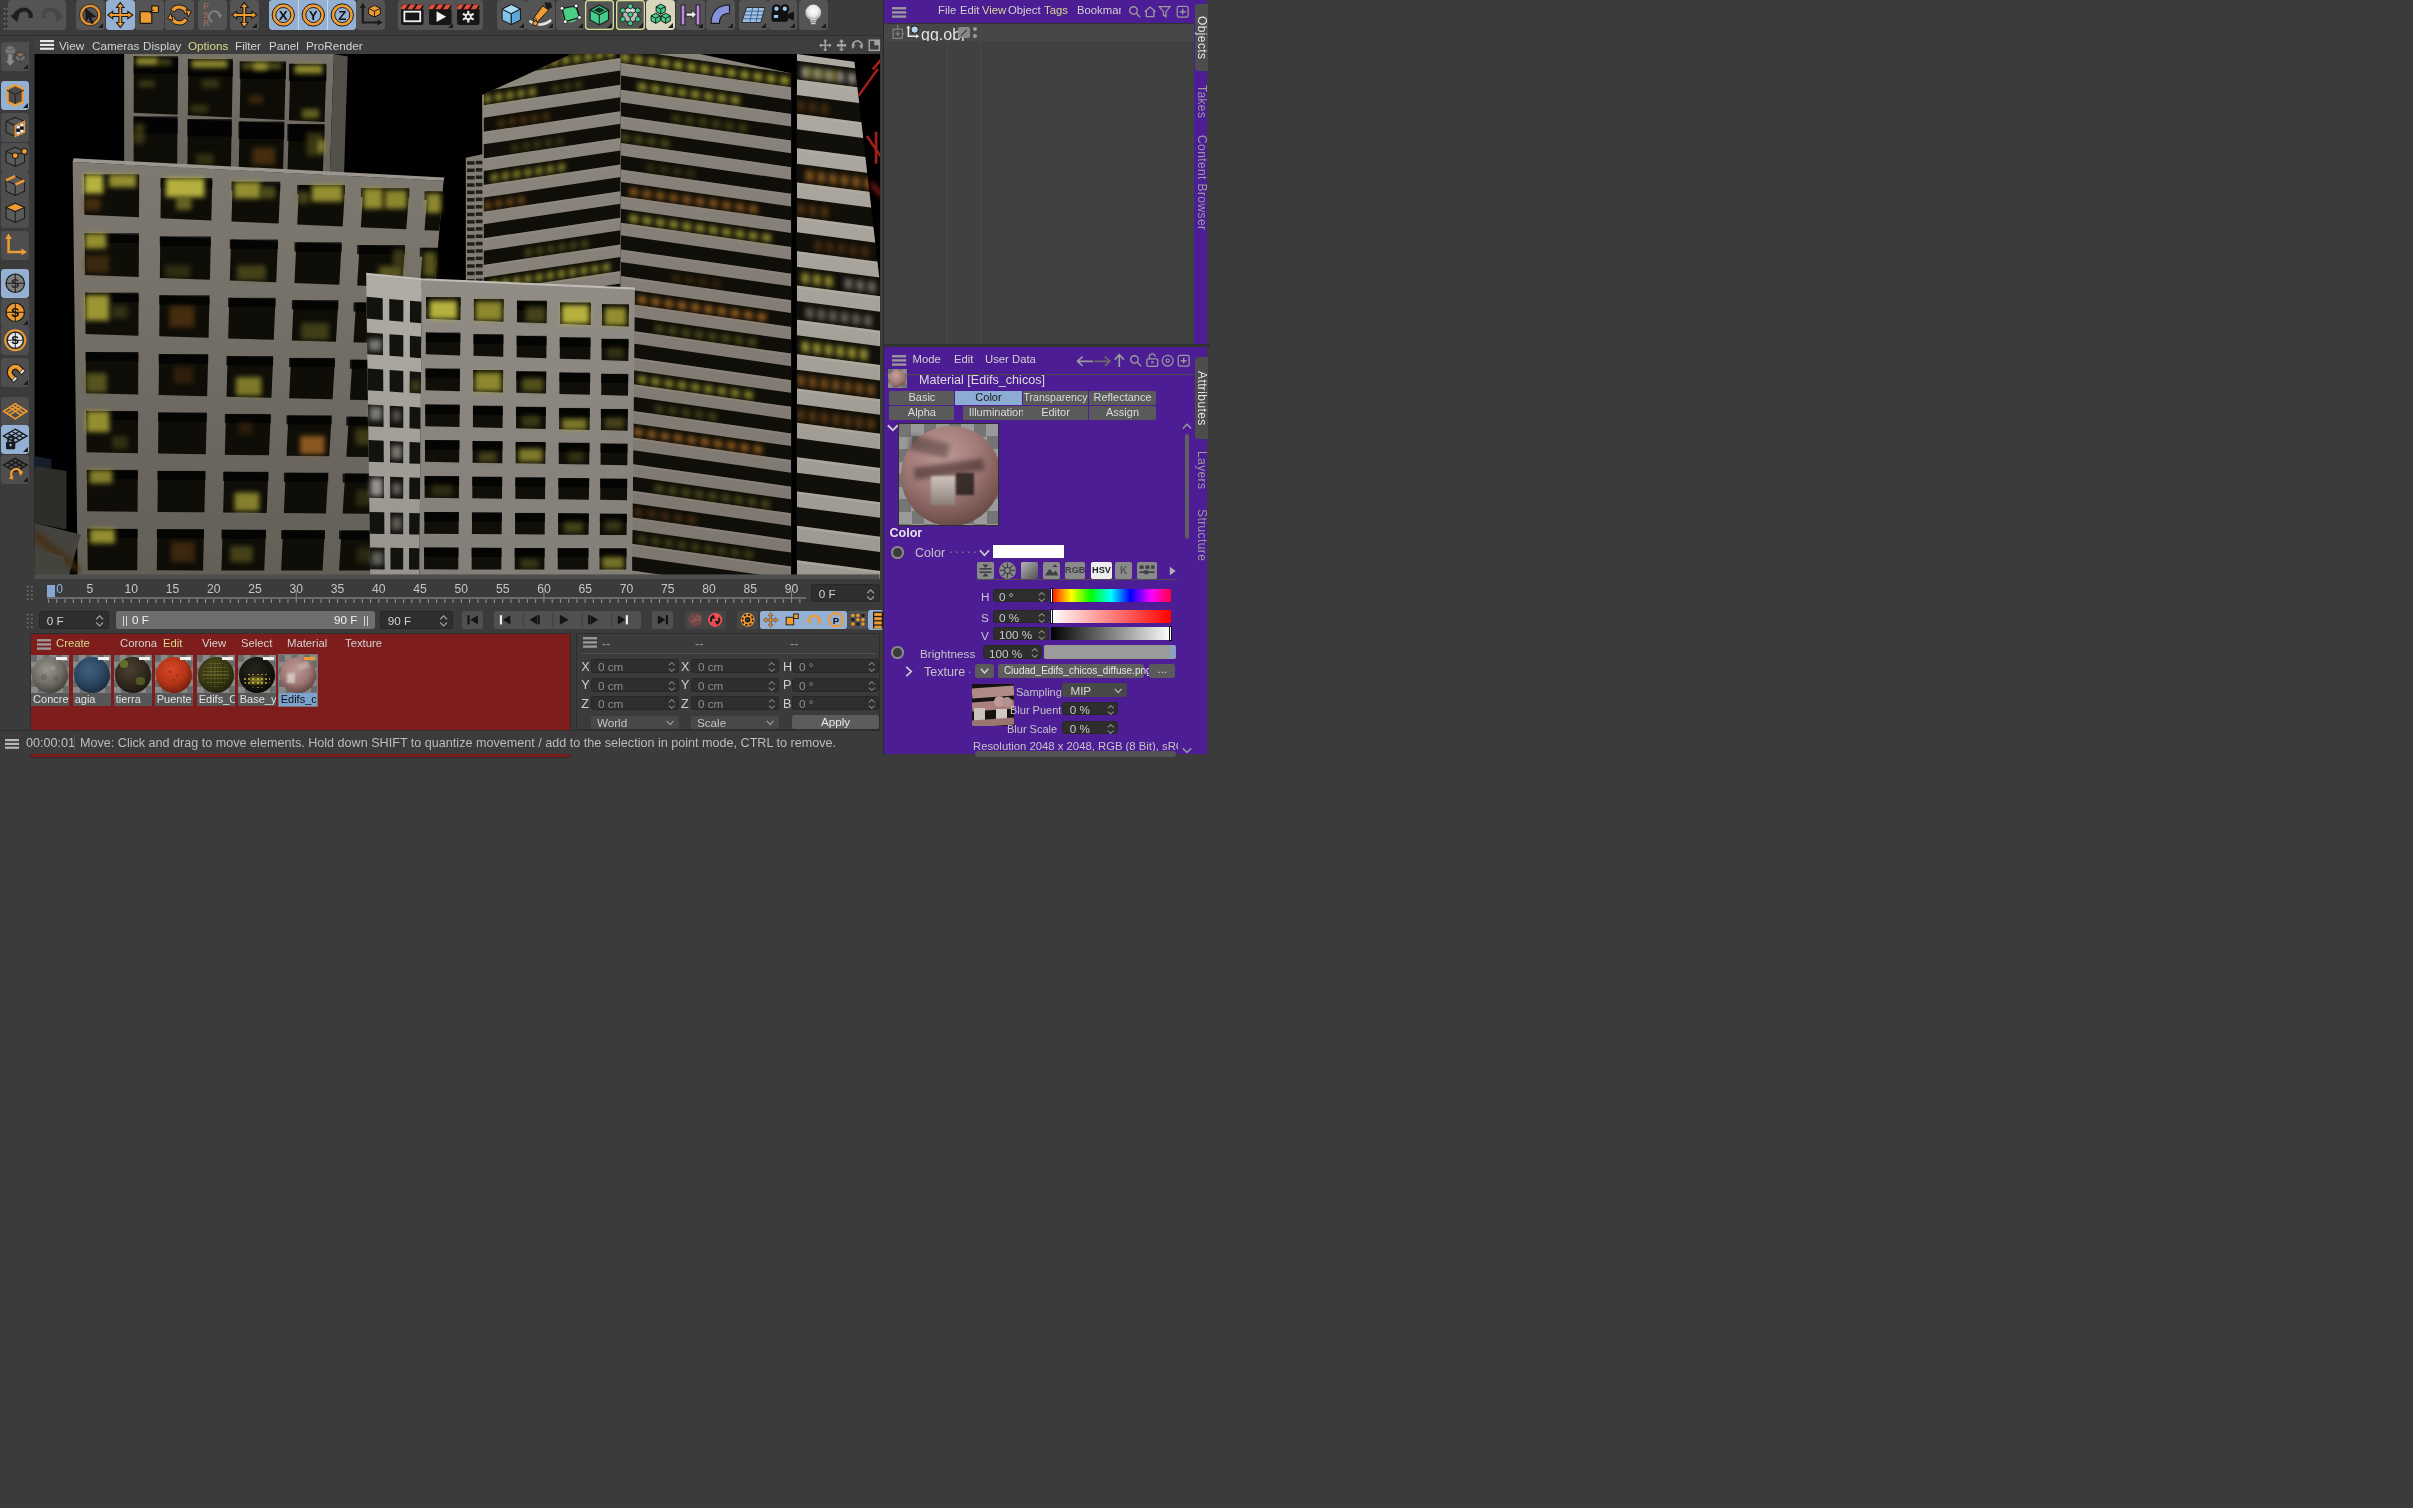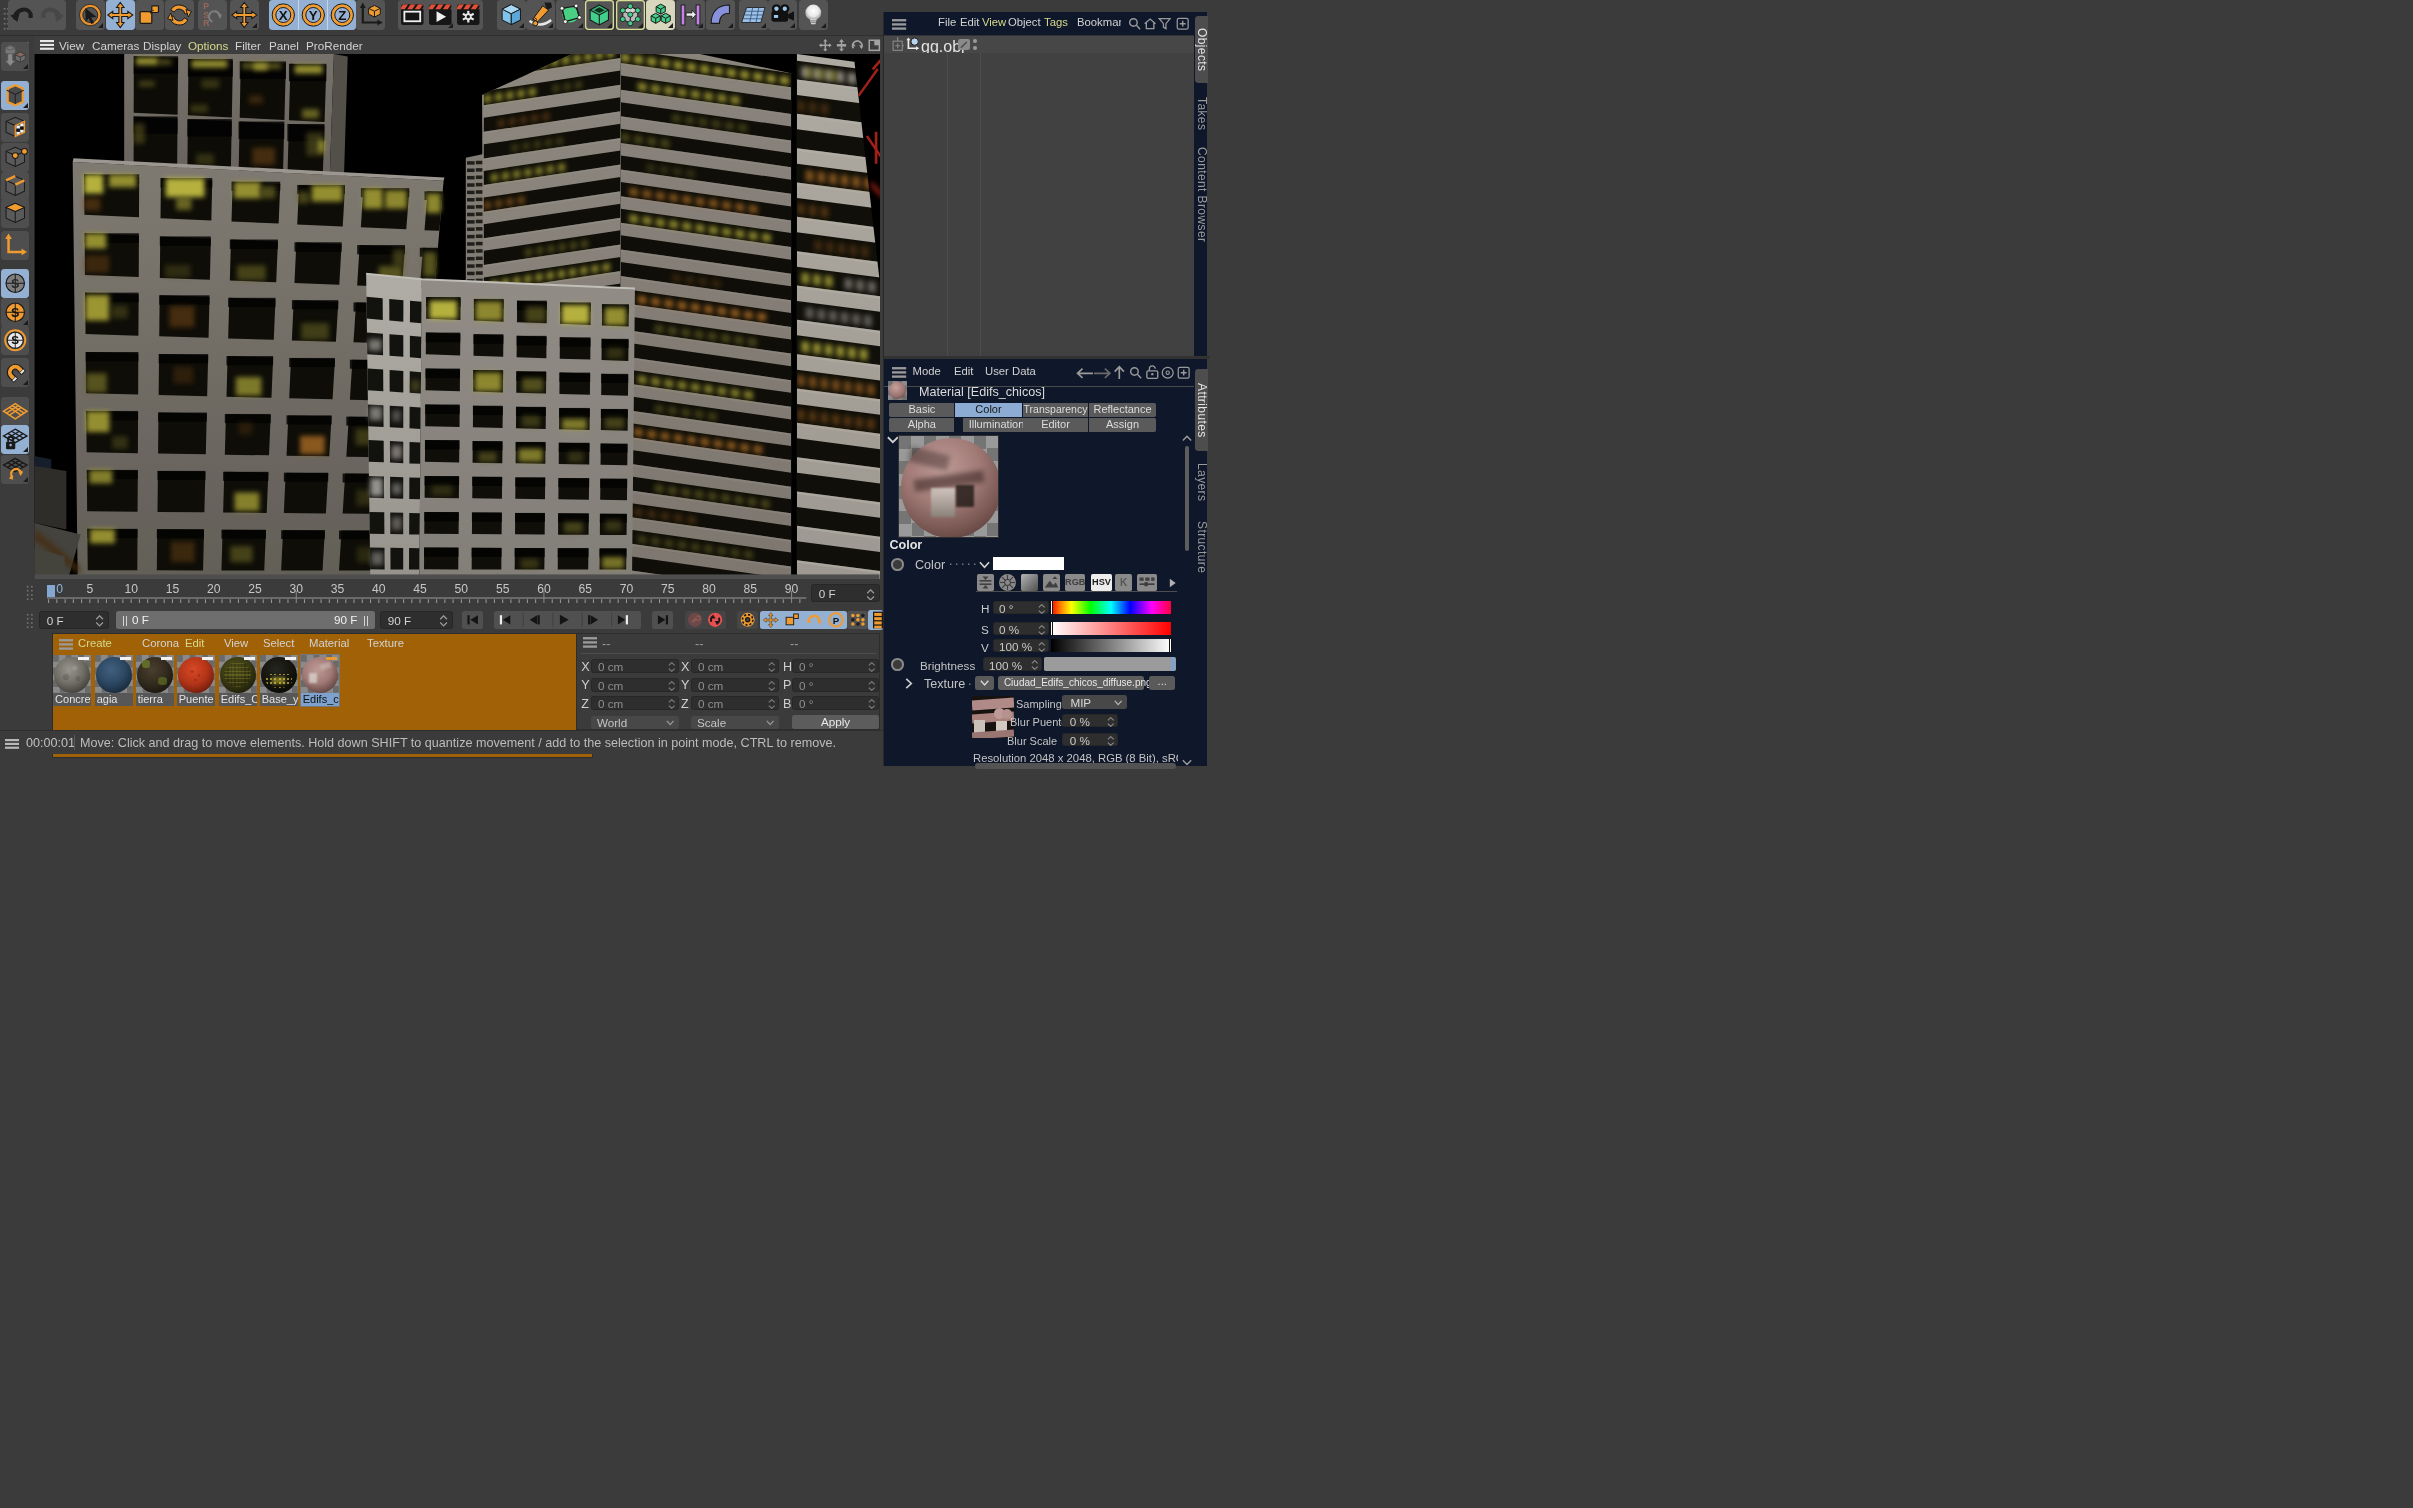--- a/index.html
+++ b/index.html
@@ -1761,21 +1761,21 @@
           <rect x="7.5" y="3.5" width="9" height="3.6"></rect>
           <rect x="7.5" y="8.6" width="9" height="3.6"></rect>
           <rect x="7.5" y="13.7" width="9" height="3.6"></rect>
           <rect x="7.5" y="18.8" width="9" height="3.2"></rect>
         </g>
         <path d="M18 24 L24 24 L24 18 Z" fill="#1a1a1a"></path>
       </svg></div>
 
 </div>
 
-<div class="abs" style="left:52px;top:633px;width:541px;height:125px;border:0.8px solid #2d2d2d;background:#a16207;">
+<div class="abs" style="left:30px;top:633px;width:541px;height:125px;border:0.8px solid #2d2d2d;background:#7f1d1d;">
 <div class="abs menu" style="left:0;top:0;width:100%;height:19.7px;">
       <svg class="abs" style="left:5.9px;top:5px" width="14.2" height="11" viewBox="0 0 17 13">
         <g fill="#9a9a9a">
           <rect width="17" height="2.8"></rect>
           <rect y="5" width="17" height="2.8"></rect>
           <rect y="10" width="17" height="2.8"></rect>
         </g>
       </svg>
       <span class="yel" style="position:absolute;left:25px;top:2.9px;font-size:11.3px;">Create</span>
       <span style="position:absolute;left:89px;top:2.9px;font-size:11.3px;">Corona</span>
@@ -1951,21 +1951,21 @@
         <rect width="17" height="2.6"></rect>
         <rect y="4.6" width="17" height="2.6"></rect>
         <rect y="9.2" width="17" height="2.6"></rect>
       </g>
     </svg>
   <span class="lbl" style="left:26px;top:5px;color:#c0c0c0;">00:00:01</span>
   <div class="abs" style="left:74px;top:4.2px;width:0.8px;height:15px;background:#5a5a5a;"></div>
   <span class="lbl" style="left:80px;top:5px;color:#bcbcbc;">Move: Click and drag to move elements. Hold down SHIFT to quantize movement / add to the selection in point mode, CTRL to remove.</span>
 </div>
 
-<div class="abs" style="left:883px;top:12px;width:324px;height:754px;background:#0f172a;border-left:0.8px solid #2a2a2a;">
+<div class="abs" style="left:883px;top:0;width:324px;height:754px;background:#4c1d95;border-left:0.8px solid #2a2a2a;">
 
 <div class="abs" style="left:0;top:0;width:310px;height:344px;">
   <div class="abs menu" style="left:0;top:0;width:100%;height:22.6px;font-size:11.3px;">
     <svg class="abs" style="left:8.4px;top:6.7px" width="14.2" height="11" viewBox="0 0 17 13">
           <g fill="#9a9a9a">
             <rect width="17" height="2.8"></rect>
             <rect y="5" width="17" height="2.8"></rect>
             <rect y="10" width="17" height="2.8"></rect>
           </g>
         </svg>

